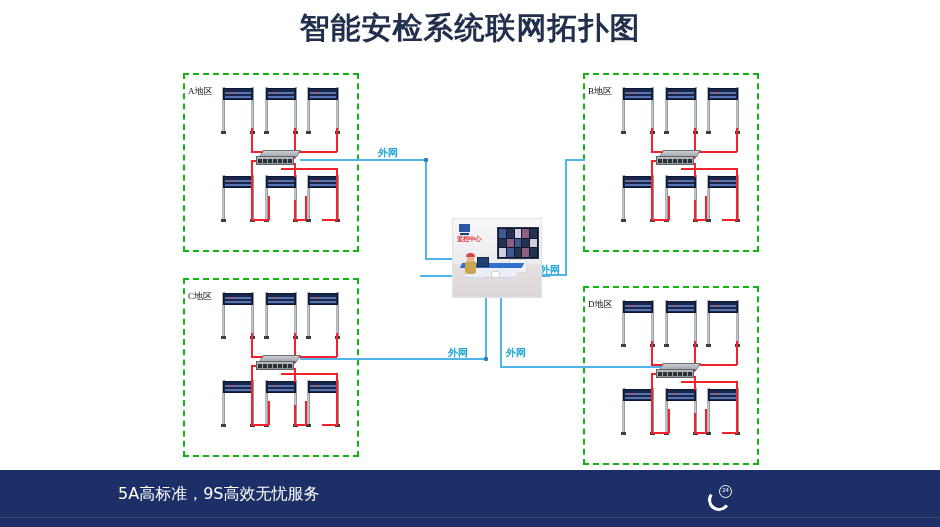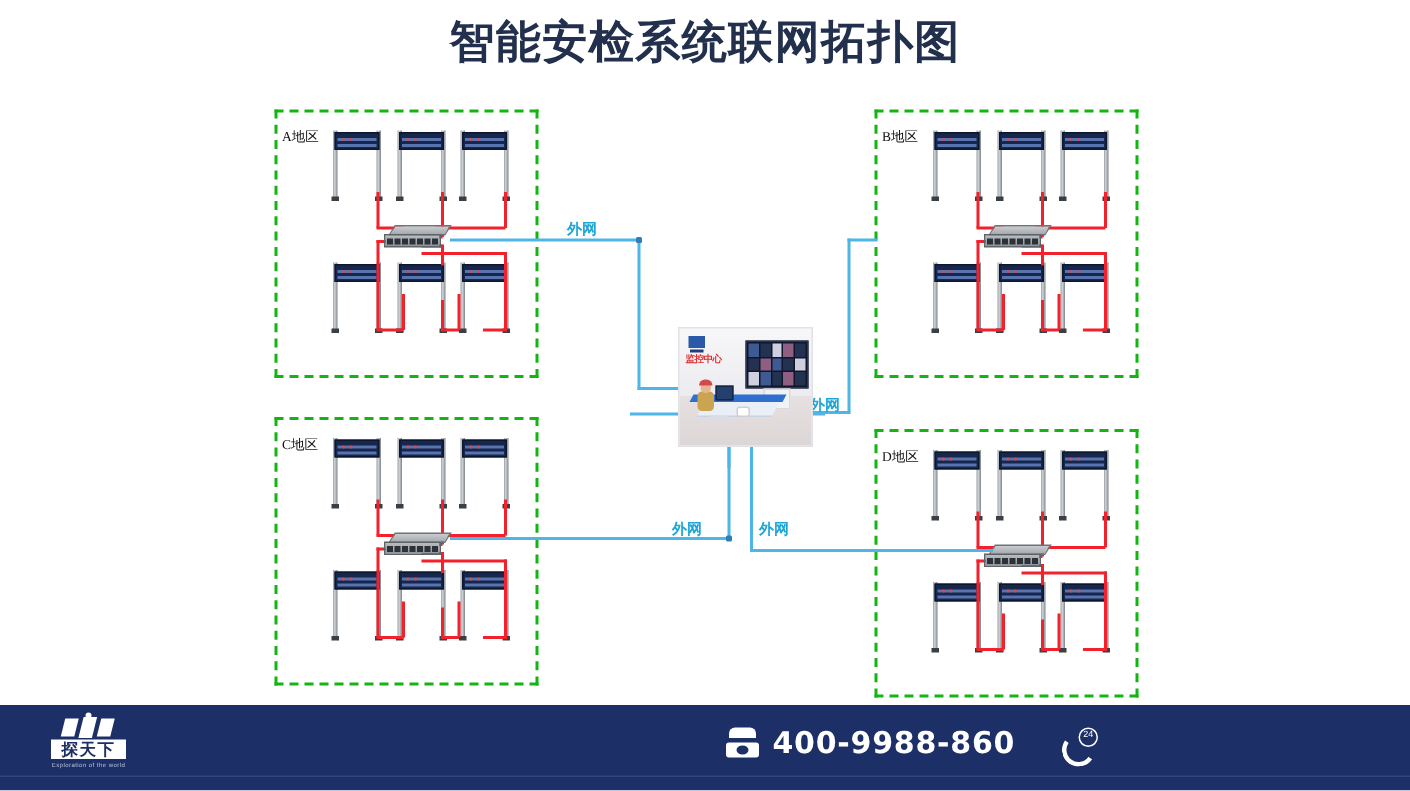--- a/index.html
+++ b/index.html
@@ -719,40 +719,23 @@
       <div class="ci-mon"></div>
       <div class="ci-obj"></div>
       <div class="ci-obj2"></div>
     </div>
 
   </div>
 
   <div class="footer">
     <div class="footer-sep"></div>
 
-    <div class="logo">
-      <div class="bird">
-        <div class="w w1"></div>
-          <div class="w w2"></div>
-          <div class="w w3"></div>
-          <div class="dot"></div>
-      </div>
-      <div class="cn">探天下</div>
-      <div class="en">Exploration of the world</div>
-    </div>
-
-
-    <div class="phone-block p1">
-      <span class="ico-tel">
-        <span class="bar"></span>
-          <span class="body"></span>
-          <span class="hole"></span>
-      </span>
-      <span class="phone-num">400-9988-860</span>
-    </div>
+
+    <div class="slogan">5A高标准，9S高效无忧服务</div>
+
 
     <div class="phone-block p2">
       <span class="ico-mob">
         <span class="hs"></span>
         <span class="badge">24</span>
       </span>
     </div>
   </div>
 
 </div>

